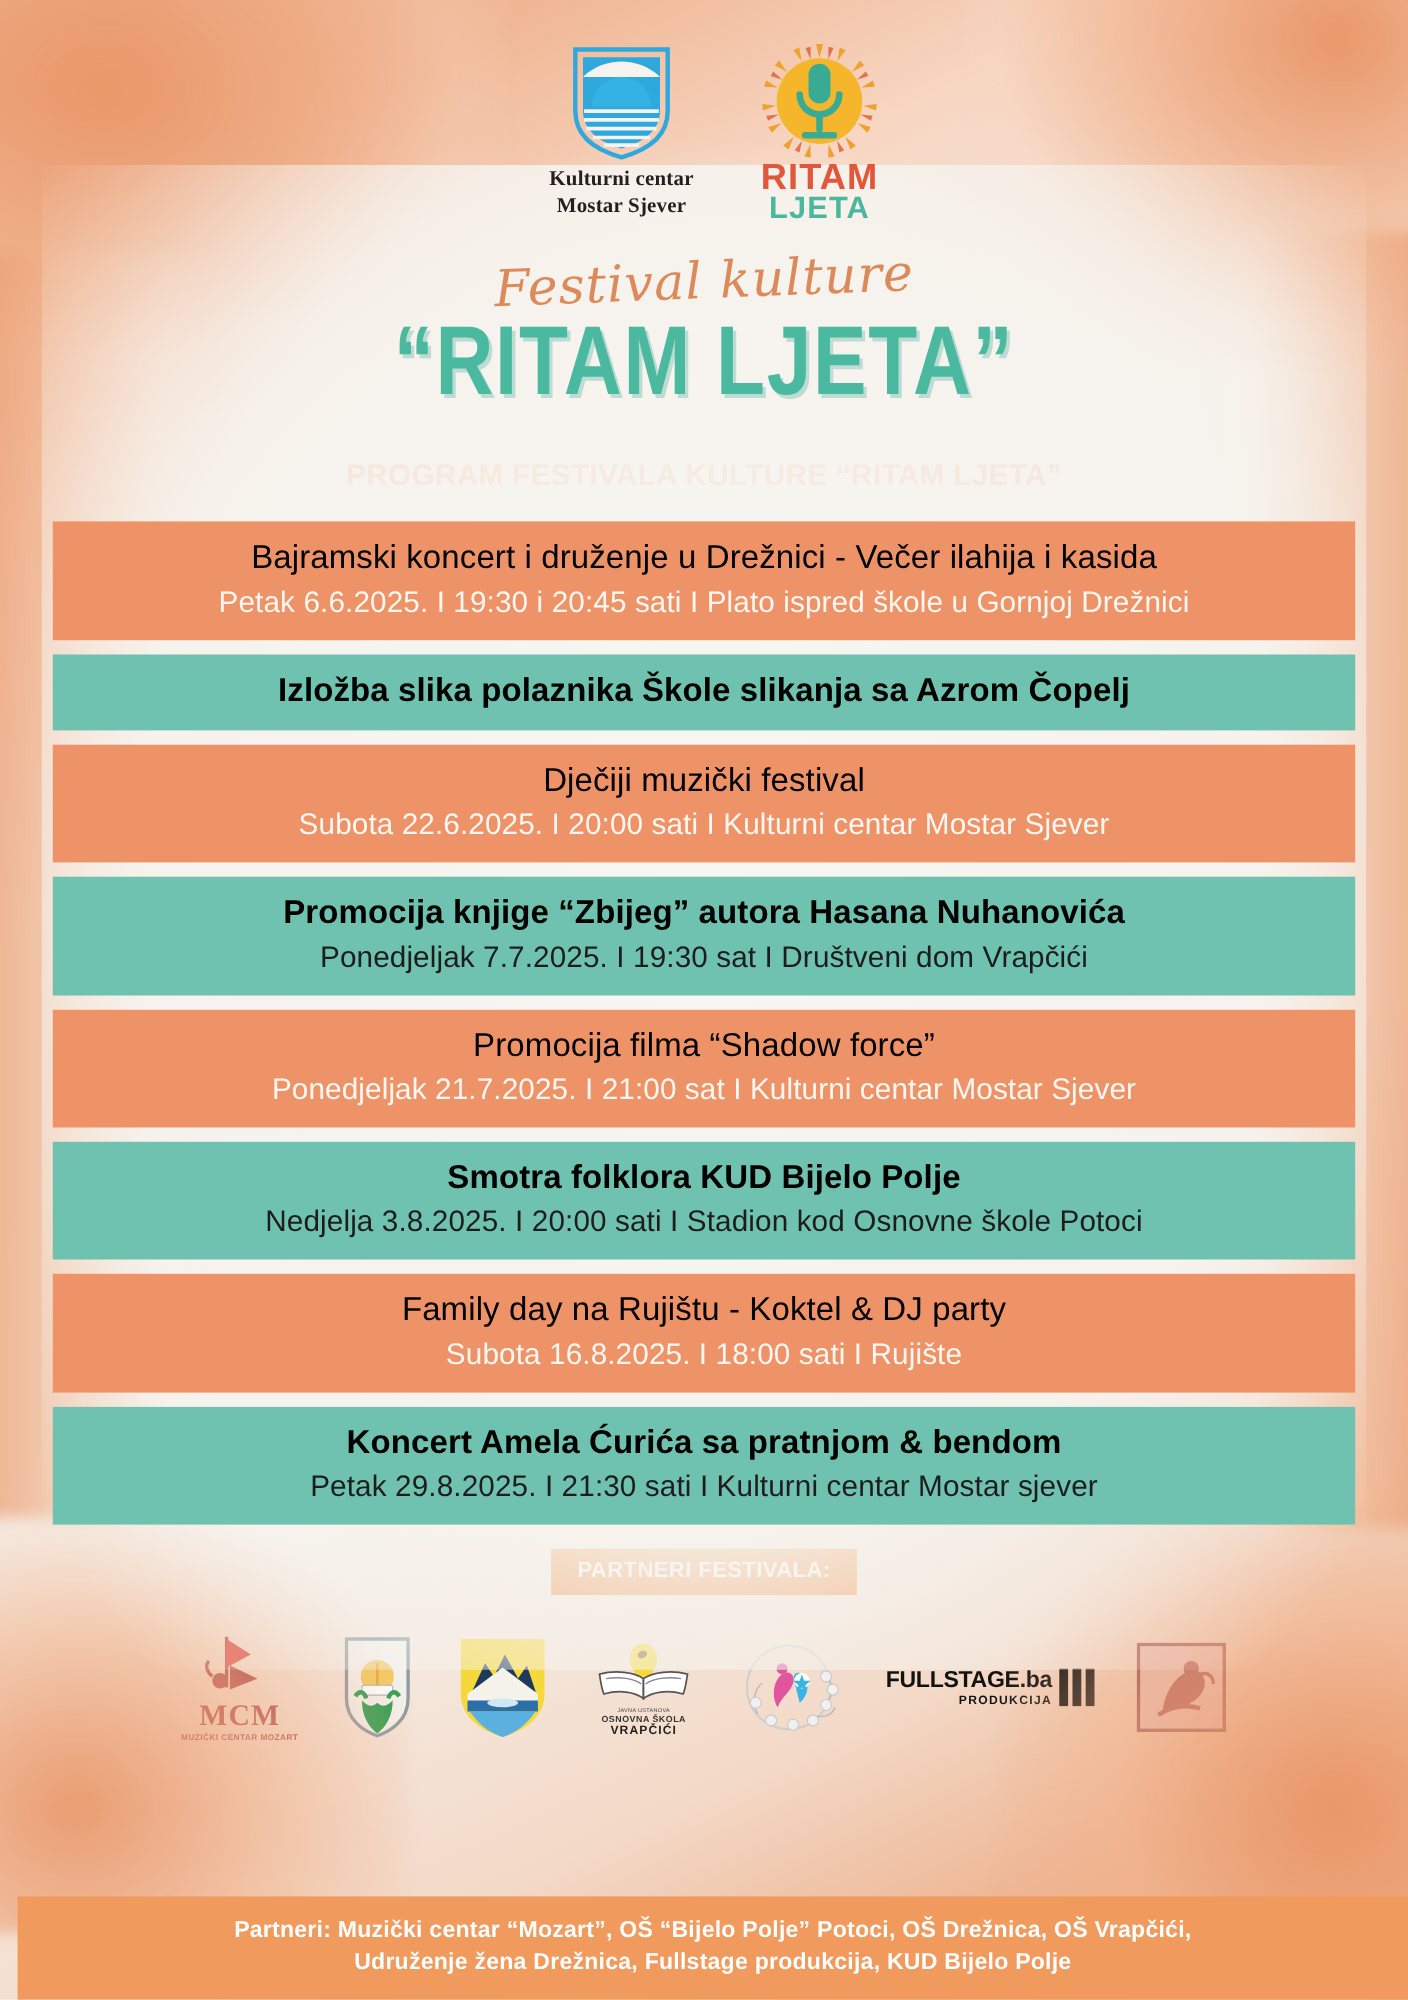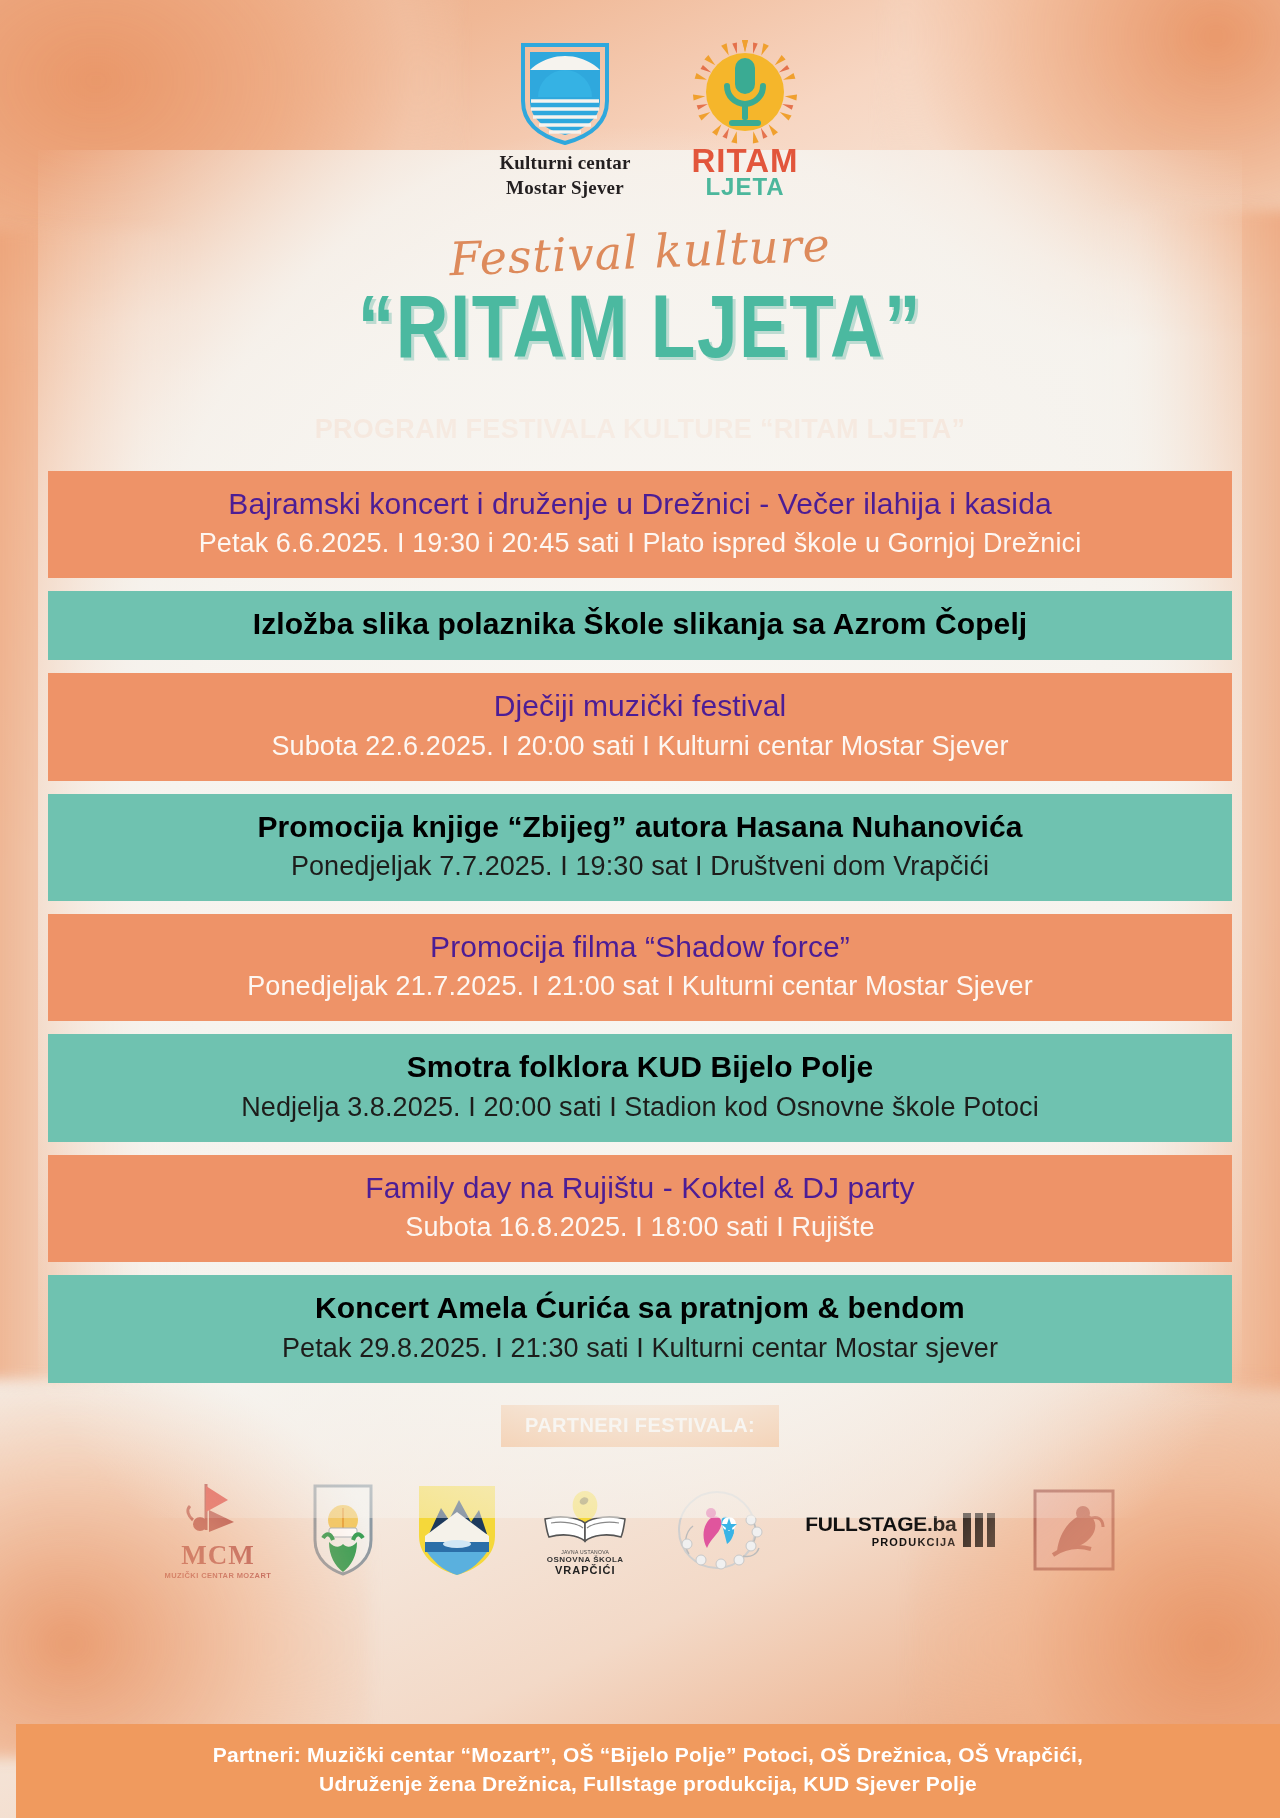--- a/index.html
+++ b/index.html
@@ -54,21 +54,21 @@
   .logo-kc { width:170px; text-align:center; }
   .shield-wrap { height:110px; display:flex; align-items:center; justify-content:center; }
   .kc-name { font-family:"Liberation Serif", serif; font-weight:700;
     font-size:19px; line-height:1.12; color:#231f20; margin-top:4px; letter-spacing:.2px; }
 
   .logo-rl { width:190px; text-align:center; position:relative; }
   .sun-wrap { height:112px; display:flex; align-items:center; justify-content:center; }
   .rl-text { margin-top:-4px; line-height:0.92; }
   .rl-ritam { font-family:"Liberation Sans", sans-serif; font-weight:700; font-size:33px;
     letter-spacing:1px; color:#e2563c; }
-  .rl-ljeta { font-family:"Liberation Sans", sans-serif; font-weight:700; font-size:24px;
+  .rl-ljeta { font-family:"Liberation Sans", sans-serif; font-weight:700; font-size:28px;
     letter-spacing:1px; color:#4cb79c; }
 
   
   .script {
     text-align:center; margin-top:26px;
     font-family:"DejaVu Serif", serif; font-style:italic; font-weight:400;
     font-size:46px; color:#dd8a5b; letter-spacing:1px;
     transform:rotate(-2.2deg);
   }
   .bigtitle {
@@ -85,21 +85,21 @@
   }
 
   
   .events { position:relative; margin-top:26px; padding:0 48px; }
   .event {
     position:relative; text-align:center;
     padding:15px 22px 19px 22px; margin-bottom:13px;
   }
   .event.orange { background:#ee9368; }
   .event.teal   { background:#6fc2b0; }
-  .event.orange .ev-title { color:#4c1d95; }
+  .event.orange .ev-title { color:#000000; }
   .event.orange .ev-meta  { color:#fdf7f2; }
   .event.teal   .ev-title { color:#000000;font-weight:bold; }
   .event.teal   .ev-meta  { color:#1d1d1b; }
   .ev-title { font-size:30px; font-weight:400; line-height:1.18; letter-spacing:.1px; }
   .ev-meta  { font-size:27px; font-weight:400; margin-top:7px; letter-spacing:.1px; }
 
   
   .partners-badge-row { text-align:center; margin-top:22px; }
   .partners-badge {
     display:inline-block; background:#ef7f27; color:#ffffff;
@@ -362,16 +362,16 @@
         <circle cx="50" cy="24" r="7" fill="#9e3a3c"></circle>
         <path d="M20 66 C32 58 44 56 58 60" stroke="#9e3a3c" stroke-width="4" fill="none"></path>
         <path d="M56 30 C64 26 70 30 70 38" stroke="#9e3a3c" stroke-width="3" fill="none"></path>
       </svg>
     </div>
 
   </div>
 
   <div class="footer">
     <div class="footer-line">Partneri: Muzički centar “Mozart”, OŠ “Bijelo Polje” Potoci, OŠ Drežnica, OŠ Vrapčići,</div>
-    <div class="footer-line">Udruženje žena Drežnica, Fullstage produkcija, KUD Sjever Polje</div>
+    <div class="footer-line">Udruženje žena Drežnica, Fullstage produkcija, KUD Bijelo Polje</div>
   </div>
 
 </div>
 
 </body></html>

